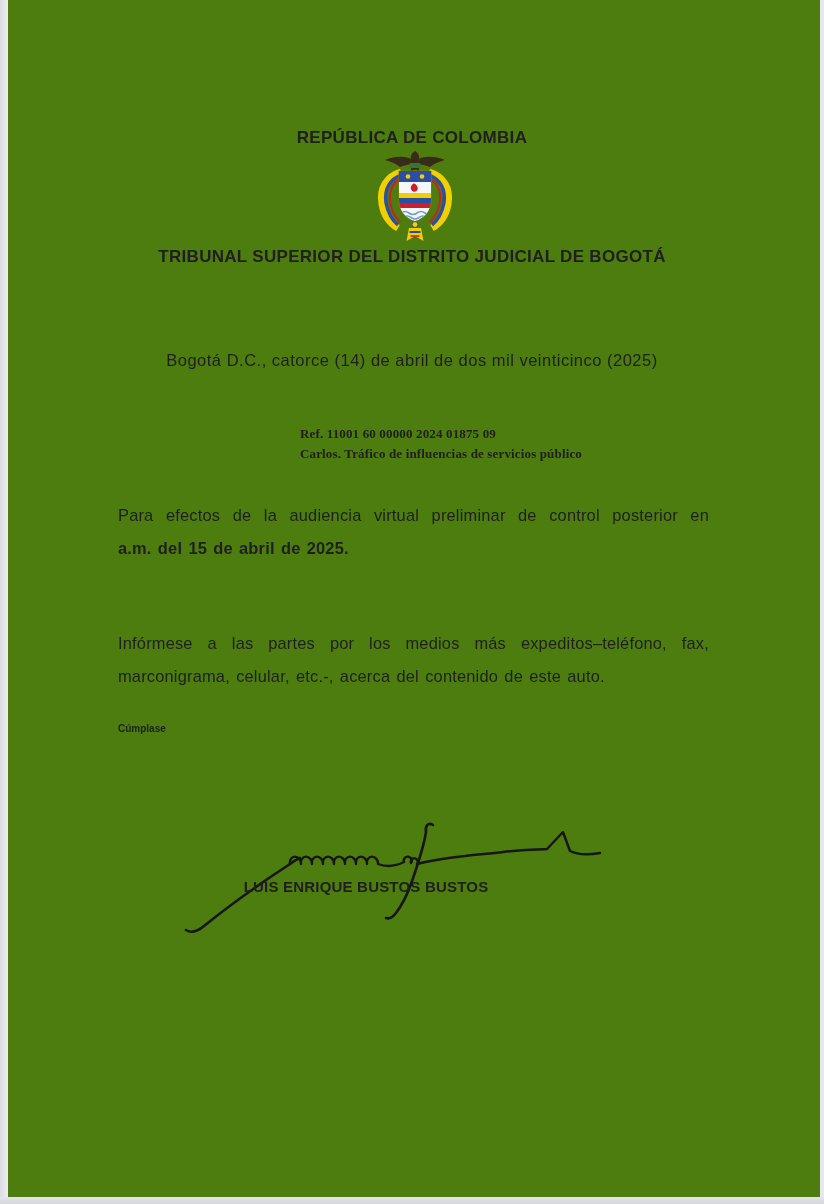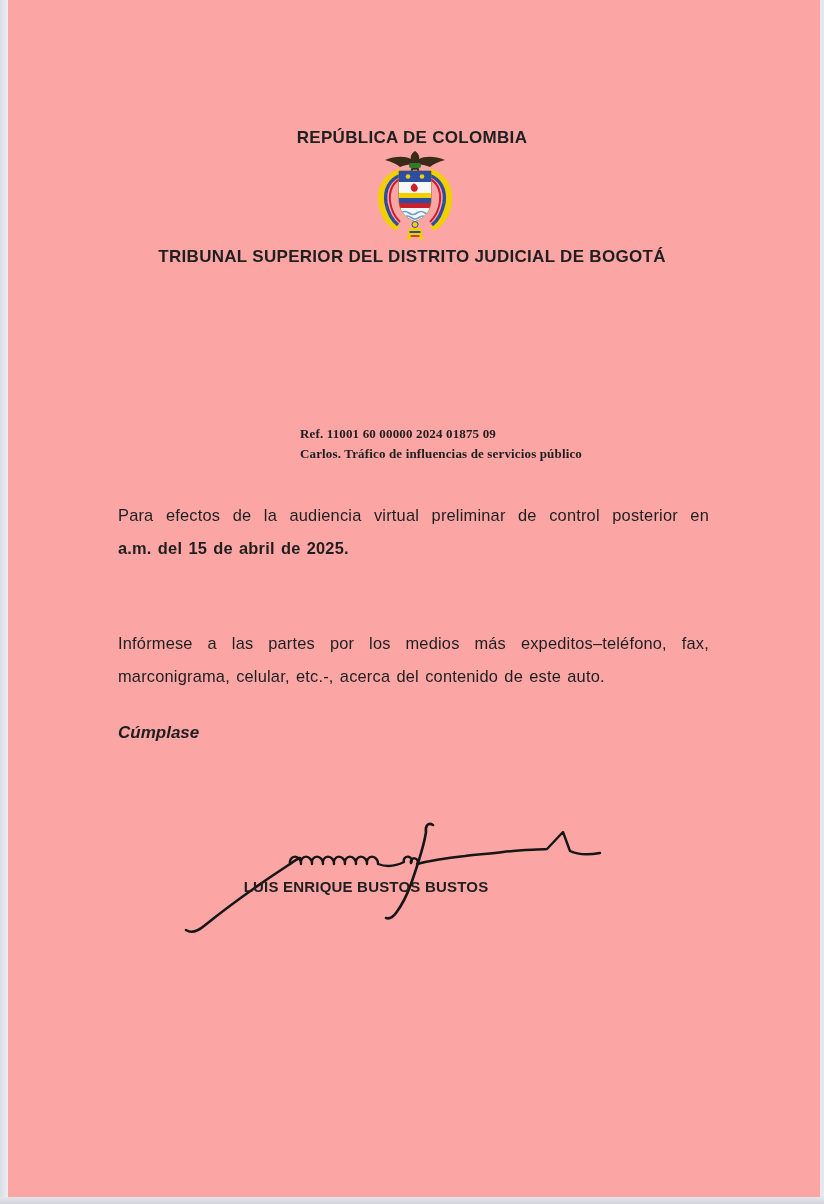--- a/index.html
+++ b/index.html
@@ -2,21 +2,21 @@
 <html style="--text: #1f1f1f; --ink: #161616; --page: #fefefe; --flag-yellow: #f2cf00; --flag-blue: #2b4ea2; --flag-red: #cc1f2e; --condor-brown: #3a2a18; --wreath-green: #2f7a2f;"><head>
 <meta charset="utf-8">
 <style>
   html,body{margin:0;padding:0;}
   body{
     width:824px;height:1204px;background:#ffffff;
     font-family:"Liberation Sans", sans-serif;
     color:var(--text,#1f1f1f);
     position:relative;overflow:hidden;
   }
-  .page{position:absolute;inset:0;background:#fca5a5;}
+  .page{position:absolute;inset:0;background:#4d7c0f;}
   .b{font-weight:700;}
 
   
   .edge-left{position:absolute;left:0;top:0;width:8px;height:1204px;
     background:linear-gradient(90deg,#dcdce5,#ededf3);}
   .edge-right{position:absolute;right:0;top:0;width:4px;height:1204px;background:#e7e7ee;}
   .edge-bottom{position:absolute;left:0;top:1197px;width:824px;height:7px;
     background:linear-gradient(180deg,#e4e4ea,#d5d5dd);}
 
   
@@ -33,21 +33,21 @@
 
   .refblock{position:absolute;left:300px;top:424px;font-weight:700;
     font-size:13px;line-height:19.5px;letter-spacing:.15px;font-family:Liberation Serif, serif;}
 
   .para{position:absolute;left:118px;width:591px;font-size:16.4px;line-height:33px;
     letter-spacing:.2px;word-spacing:1.5px;}
   .p1{top:499px;} .p2{top:627px;}
   .line{white-space:nowrap;}
   .line.just{white-space:normal;text-align:justify;text-align-last:justify;}
 
-  .cumplase{position:absolute;left:118px;top:723px;font-size:17px;font-weight:700;font-style:italic;}
+  .cumplase{position:absolute;left:118px;top:723px;font-size:10px;font-weight:700;}
 
   
   .sig{position:absolute;left:140px;top:798px;width:600px;height:175px;}
   .scrawl{position:absolute;left:0;top:0;width:560px;height:160px;}
   .sig-name{position:absolute;top:80px;left:0;width:452px;text-align:center;
     font-size:15px;letter-spacing:.2px;font-weight:700;}
   .sig-title{position:absolute;top:109px;left:0;width:452px;text-align:center;
     font-size:15.5px;}
 
   
@@ -111,20 +111,21 @@
     </g>
 
     <circle class="fY" cx="50" cy="74.5" r="3" stroke="#2b4ea2" stroke-width="1"></circle>
     <path class="fY" d="M44 78 L56 78 L58.5 91 L50 86 L41.5 91 Z"></path>
     <path class="sB" stroke-width="2" d="M44.5 82 L55.5 82"></path>
     <path class="sR" stroke-width="1.6" d="M45.5 86 L54.5 86"></path>
   </svg>
 
   <div class="title trib">TRIBUNAL SUPERIOR DEL DISTRITO JUDICIAL DE BOGOTÁ</div>
 
+  <div class="dateline">Bogotá D.C., catorce (14) de abril de dos mil veinticinco (2025)</div>
 
   <div class="refblock">
     <div>Ref. 11001 60 00000 2024 01875 09</div>
     <div>Carlos. Tráfico de influencias de servicios público</div>
   </div>
 
   <div class="para p1">
     <div class="line just">
       <span>Para efectos de la audiencia virtual preliminar de control posterior en</span>
     </div>

